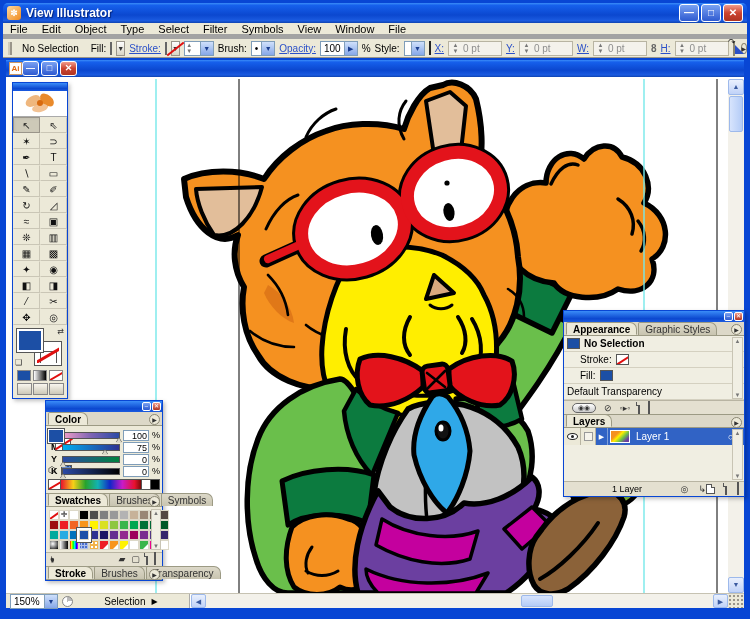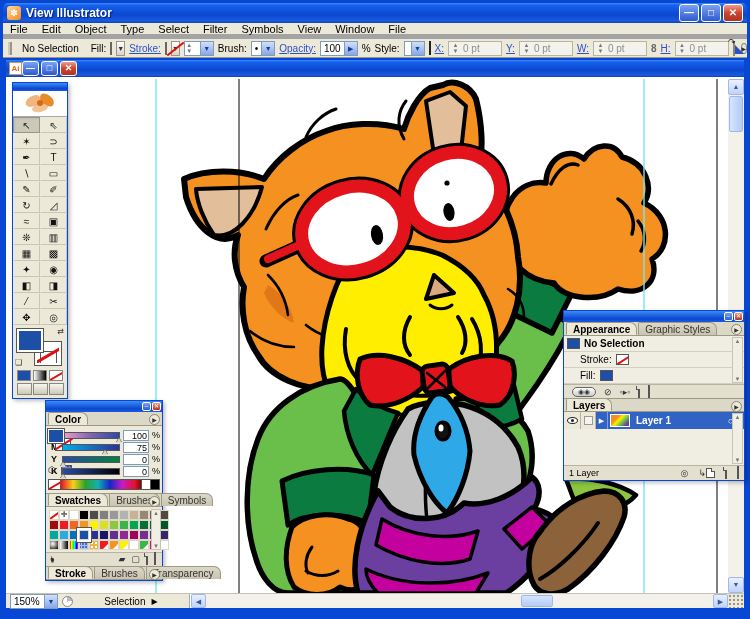--- a/index.html
+++ b/index.html
@@ -227,26 +227,26 @@
     border-right:1px solid #7e9fd8; }
   .eyecell { width:17px; background:#ECE9D8; border-right:1px solid #b8b4a2; }
   .eye { width:11px; height:7px; border:1px solid #222; border-radius:50%; background:#fff; position:relative; }
   .eye::after { content:""; position:absolute; left:3px; top:1px; width:3px; height:3px;
     border-radius:50%; background:#222; }
   .lockcell { width:15px; background:#ECE9D8; border-right:1px solid #b8b4a2; }
   .lockbox { width:9px; height:9px; border:1px solid #999; background:#f6f4ec; }
   .tricell { width:12px; font-size:7px; color:#fff; }
   .lthumb { width:20px; height:13px; border:1px solid #fff; margin:0 2px;
     background:linear-gradient(135deg,#f59120 30%,#ffee00 45%,#6abf4b 65%,#6b3fa0 85%); }
-  .lname { flex:1; font-weight:bold; font-size:10px; padding-left:4px; }
+  .lname { flex:1; font-weight:normal; font-size:10px; padding-left:4px; }
   .ltarget { width:16px; font-size:9px; }
   .layersempty { height:36px; background:#f0eee2; }
   .layerbar { display:flex; align-items:center; padding:2px 5px; gap:10px;
     border-top:1px solid #b8b4a2; background:#e4e0d0; height:15px; font-size:9px; }
-  .layerbar .count { flex:1; }
+  .layerbar .count { flex:1;margin-left:43px; }
 
   .weightcombo { width:62px; }
   svg { display:block; }
 </style>
 </head>
 <body>
 
 <div class="screen">
 
   <div class="titlebar">
@@ -694,20 +694,23 @@
         <b>No Selection</b>
       </div>
       <div class="approw indent">
         <span>Stroke:</span>
         <span class="sw-mini none"></span>
       </div>
       <div class="approw indent">
         <span>Fill:</span>
         <span class="sw-mini"></span>
       </div>
+      <div class="approw">
+        <span>Default Transparency</span>
+      </div>
       <div class="appscroll" style="top:1px;bottom:1px;">
         <span>▲</span>
         <span>▼</span>
       </div>
     </div>
     <div class="appbtnbar">
       <span class="pillbtn">◉◉</span>
       <span class="pbtn">⊘</span>
       <span class="pbtn">◦▸◦</span>
       <span class="pbtn"><span class="icon-page"></span></span>

